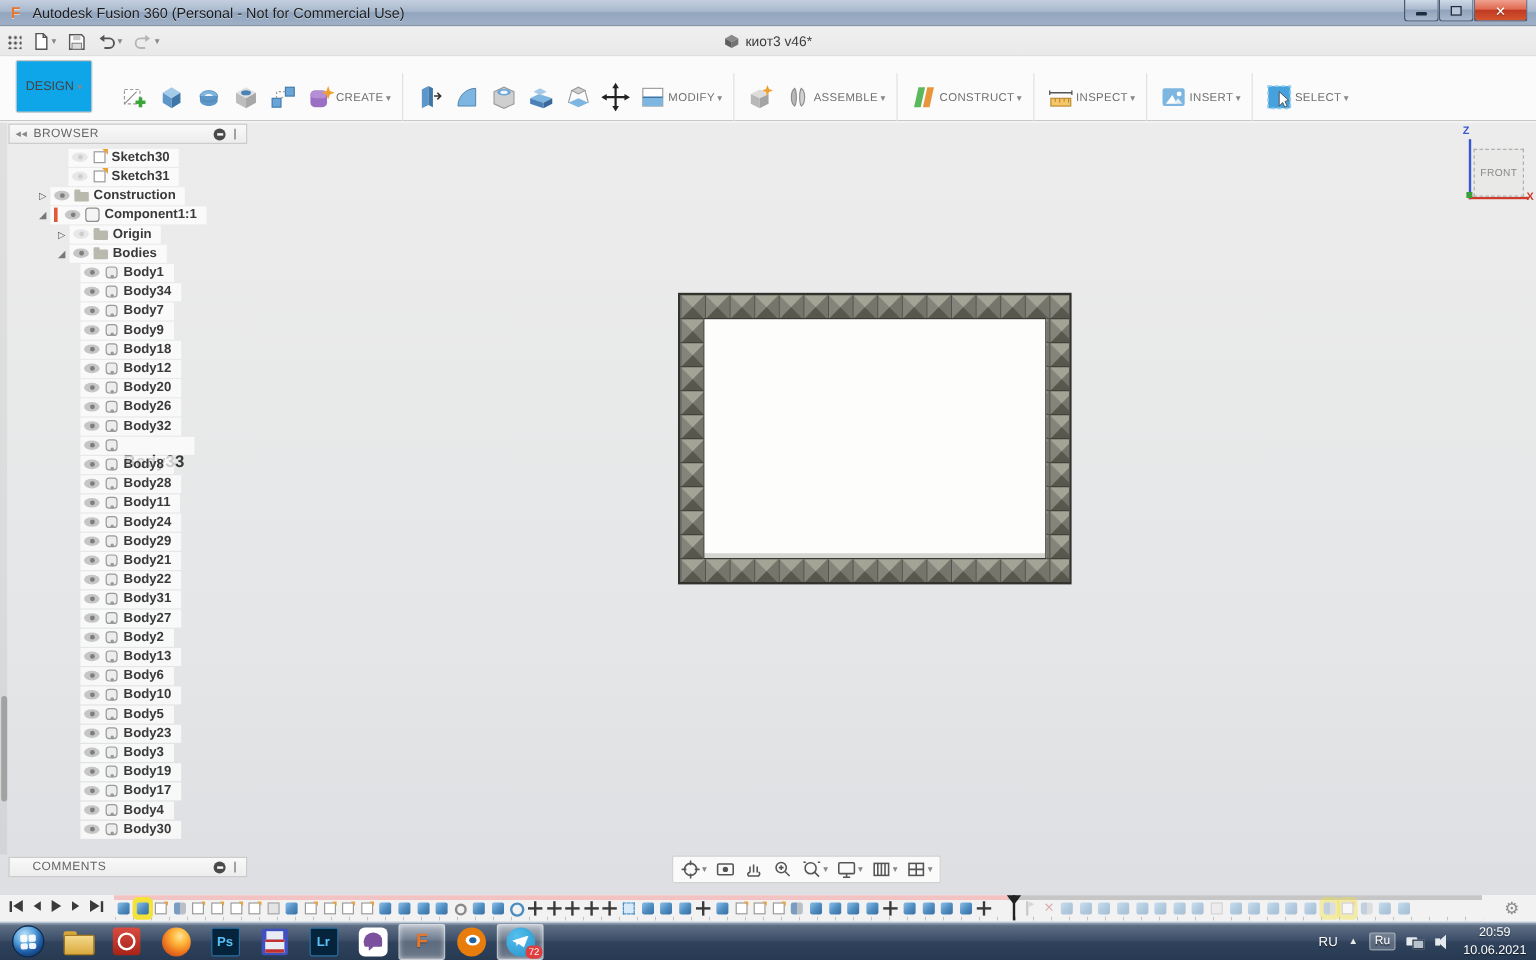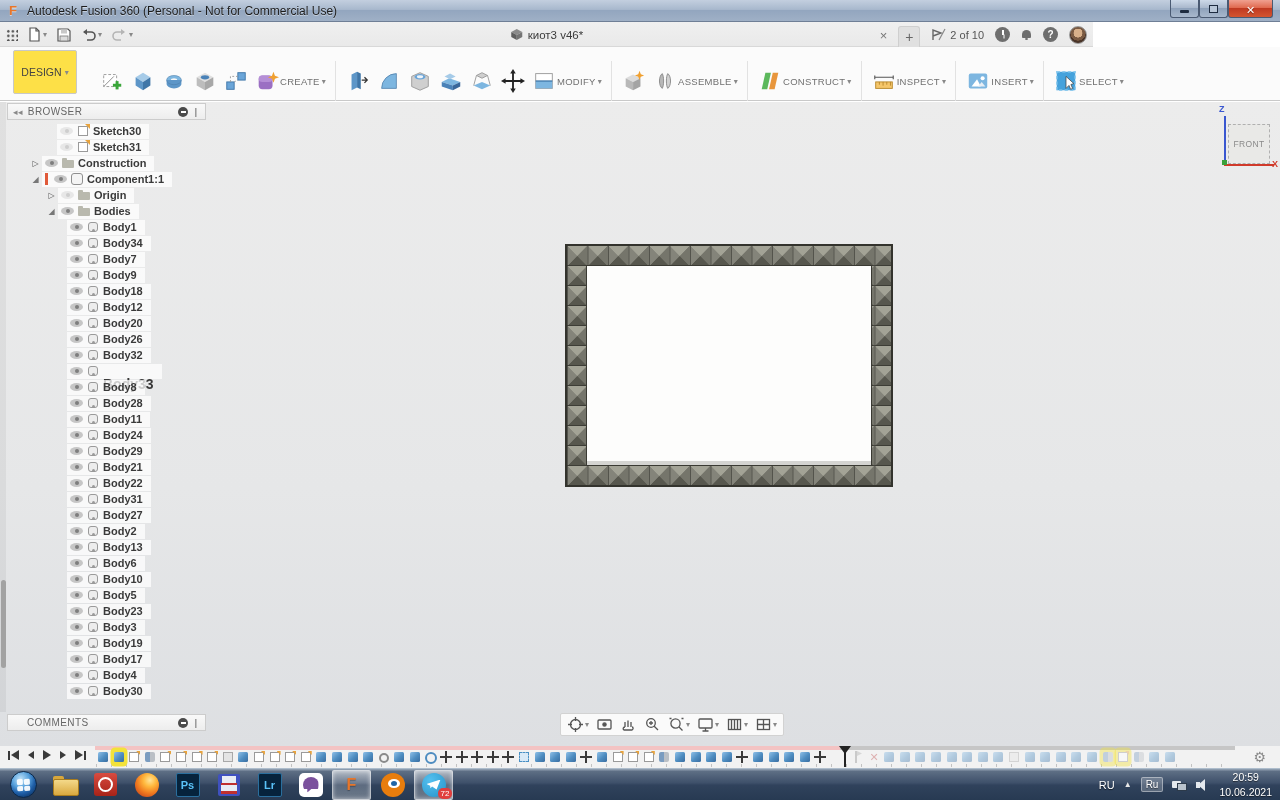--- a/index.html
+++ b/index.html
@@ -19,21 +19,21 @@
     background:linear-gradient(180deg,#cdd9e8 0%,#aab9cd 45%,#8fa2bb 50%,#a8b8cc 100%); }
   .wbtn.close { width:45px;
     background:linear-gradient(180deg,#f0a090 0%,#e06a50 45%,#c03a22 50%,#d4552f 100%); }
   .glyph-min { width:9px; height:3px; background:#1e2c40; margin-top:6px; border-radius:1px; }
   .glyph-restore { width:9px; height:8px; position:relative; }
   .glyph-restore::before { content:""; position:absolute; right:0; top:0; width:7px; height:6px; border:1px solid #1e2c40; }
   .glyph-restore::after { content:""; position:absolute; left:0; bottom:0; width:7px; height:6px; border:1px solid #1e2c40; background:#b9c7d8; }
   .glyph-close::before { content:"✕"; color:#fff; font-size:11px; font-weight:bold; text-shadow:0 1px 1px rgba(0,0,0,.4); }
 
   
-  #qat-row { position:absolute; left:0; top:22px; width:1093px; height:25px;
+  #qat-row { position:absolute; left:0; top:22px; width:1280px; height:25px;
     background:linear-gradient(#f0f0f0,#e9e9e9); border-bottom:1px solid #d8d8d8; }
   #qat-icons { position:absolute; left:6px; top:0; height:25px; display:flex; align-items:center; gap:10px; }
   .qat-btn { display:flex; align-items:center; gap:2px; }
   .caret::after { content:"▾"; font-size:8px; color:#888; }
   .grid9 { width:12px; height:12px;
     background:radial-gradient(circle,#555 1.1px,transparent 1.4px) 0 0/4.6px 4.6px; }
   #doc-tab { position:absolute; left:50%; top:0; transform:translateX(-50%); height:25px;
     display:flex; align-items:center; gap:5px; padding:0 14px; }
   #doc-tab-label { font-size:11.5px; color:#3c3c3c; }
   #tab-right { position:absolute; right:6px; top:0; height:25px; display:flex; align-items:center; gap:11px; }
@@ -49,21 +49,21 @@
   .bell::after { content:""; position:absolute; left:4px; bottom:0; width:3px; height:2px; background:#6e6e6e; border-radius:50%; }
   .help-ic { width:15px; height:15px; border-radius:50%; background:#6e6e6e; color:#fff; font-size:10px; font-weight:bold;
     display:flex; align-items:center; justify-content:center; }
   .help-ic::before { content:"?"; }
   .avatar { width:18px; height:18px; border-radius:50%;
     background:radial-gradient(circle at 50% 38%,#d8b08a 0 34%,#7a5a42 36% 58%,#4a3428 60%); border:1px solid #999; }
 
   
   #ribbon { position:absolute; left:0; top:47px; width:1280px; height:54px;
     background:#fbfbfb; border-bottom:1px solid #c9c9c9; }
-  #design-btn { position:absolute; left:13px; top:3px; width:64px; height:44px; background:#fde047;
+  #design-btn { position:absolute; left:13px; top:3px; width:64px; height:44px; background:#0ea5e9;
     border:1px solid #c8c8c8; border-radius:2px; display:flex; align-items:center; justify-content:center;
     font-size:10.5px; color:#444; gap:3px; }
   #ribbon-tabs { position:absolute; left:96px; top:0; display:flex; gap:30px; height:14px; align-items:center; }
   .rtab { font-size:10.5px; color:#555; letter-spacing:.4px; padding:1px 4px 2px; }
   .rtab.active { color:#12a3e0; border-bottom:3px solid #12a3e0; }
   #rgroups { position:absolute; left:90px; top:14px; display:flex; height:40px; }
   .rgroup { display:flex; align-items:center; padding:0 9px; position:relative; }
   .rgroup + .rgroup { border-left:1px solid #e2e2e2; }
   .ricons { display:flex; align-items:center; gap:5px; height:29px; }
   .glabel { font-size:9.5px; color:#707070; letter-spacing:.3px; display:flex; align-items:center; gap:2px; }
@@ -295,35 +295,20 @@
 
   <div id="doc-tab">
     <svg width="13" height="13" viewBox="0 0 13 13">
         <polygon points="6.5,1 12,4 6.5,7 1,4" fill="#8a8a8a"></polygon>
         <polygon points="1,4 6.5,7 6.5,12 1,9" fill="#5f5f5f"></polygon>
         <polygon points="12,4 6.5,7 6.5,12 12,9" fill="#747474"></polygon>
       </svg>
     <span id="doc-tab-label">киот3 v46*</span>
   </div>
 
-  <div id="tab-right">
-    <span class="xclose"></span>
-    <span class="plus-tile"></span>
-    <div id="job-status">
-      <svg width="15" height="13" viewBox="0 0 15 13">
-          <path d="M2 12V2l8 3-8 3" fill="none" stroke="#666" stroke-width="1.4"></path>
-          <path d="M14 1 8 12" stroke="#888" stroke-width="1.2"></path>
-        </svg>
-      <span>2 of 10</span>
-    </div>
-    <span class="round-ic clock"></span>
-    <span class="bell"></span>
-    <span class="help-ic"></span>
-    <span class="avatar"></span>
-  </div>
 </div>
 
 <div id="ribbon">
   <div id="design-btn" class="caret">
     <span>DESIGN</span>
   </div>
 
 
   <div id="rgroups">
 

